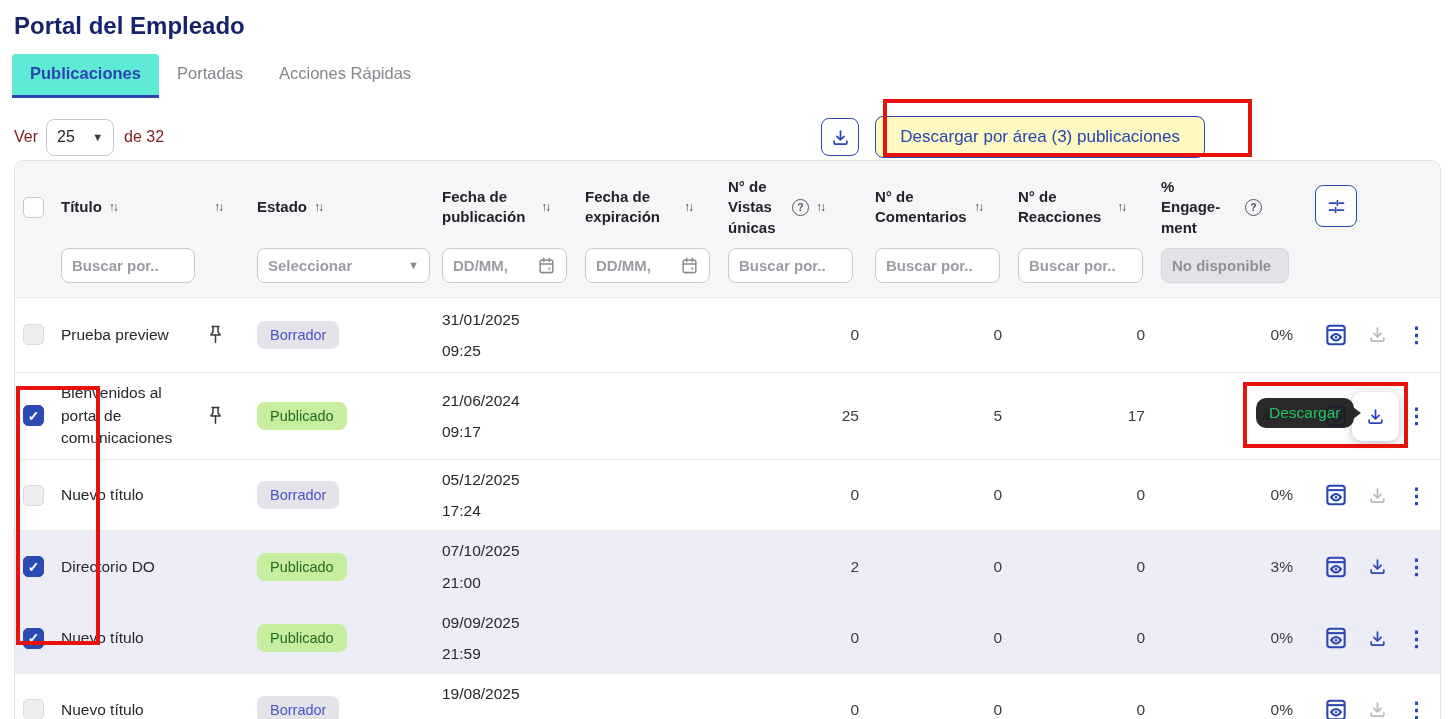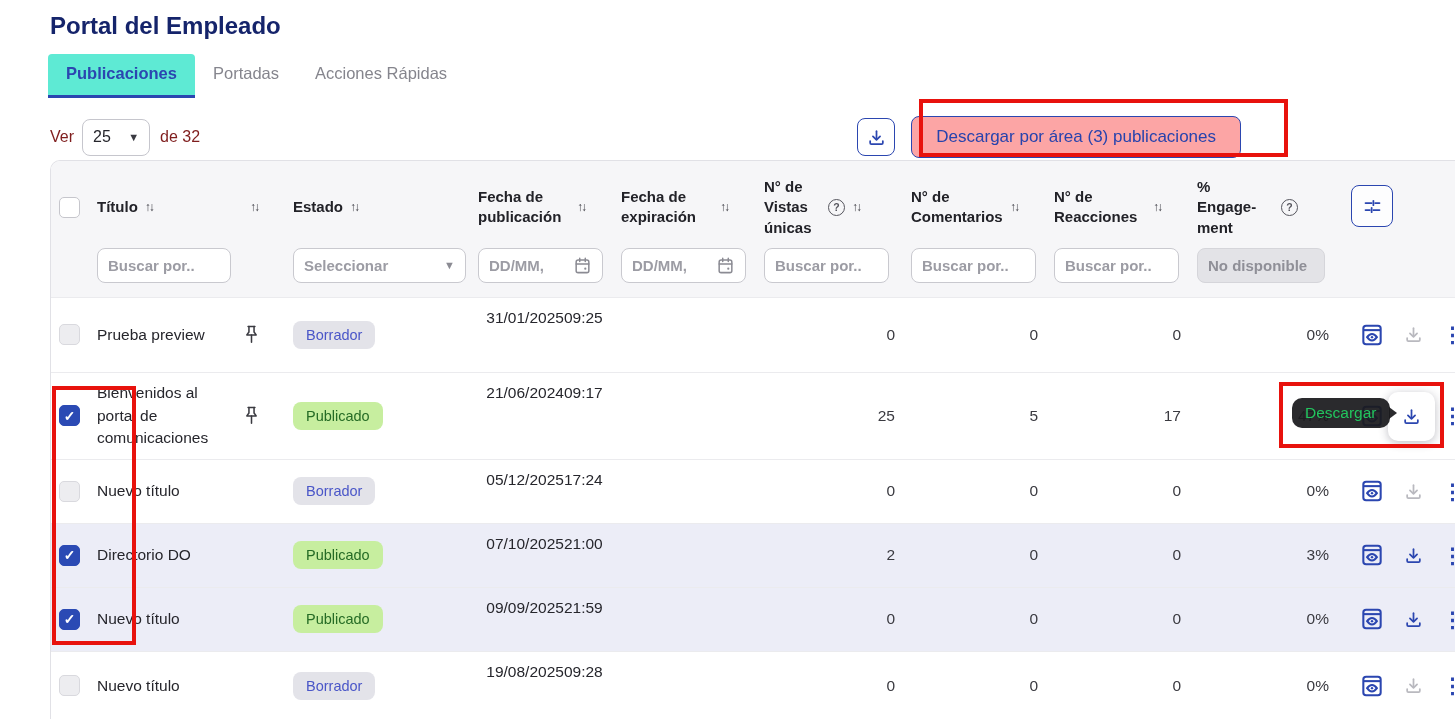--- a/index.html
+++ b/index.html
@@ -1,36 +1,36 @@
 <!DOCTYPE html>
 <html><head>
 <meta charset="utf-8">
 <style>
   * { box-sizing: border-box; margin: 0; padding: 0; }
   html,body { width:1455px; height:719px; overflow:hidden; background:#fff;
     font-family:"Liberation Sans", sans-serif; color:#26262c; }
-  .page { position:relative; width:1215px; height:719px;margin-left:36px; }
+  .page { position:relative; width:1215px; height:719px; }
 
   
   .page-title { padding:12px 0 0 14px; font-size:24px; font-weight:bold; color:#15246b; }
   .tabs { display:flex; margin:14px 0 0 12px; }
   .tab { padding:10px 18px 12px; font-size:16.5px; color:#85858d; cursor:pointer; }
   .tab.active { color:#2b46b0; background:#5eead4; border-bottom:3px solid #2b46b0;
     border-radius:4px 4px 0 0; font-weight:bold; }
 
   
   .controls { display:flex; align-items:center; margin:18px 10px 0 14px; height:42px; }
   .controls .lbl { font-size:16px; color:#7f1d1d; }
   .pagesize { display:flex; align-items:center; justify-content:space-between; width:68px; height:37px;
     border:1px solid #c6c6cd; border-radius:8px; margin:0 10px 0 8px; padding:0 10px; font-size:16px; }
   .caret { font-size:11px; color:#3a3a42; }
   .spacer { flex:1; }
   .icon-btn-outline { width:38px; height:38px; border:1px solid #2b46b0; border-radius:8px;
     background:#fff; display:flex; align-items:center; justify-content:center; margin-right:16px; cursor:pointer; }
-  .btn-outline { height:42px; border:1px solid #2b46b0; border-radius:8px; background:#fca5a5;
+  .btn-outline { height:42px; border:1px solid #2b46b0; border-radius:8px; background:#fef9c3;
     color:#2743ad; font-size:17px; padding:0 24px; cursor:pointer; font-family:inherit; }
   .btn-primary { height:42px; border:none; border-radius:6px; background:#2743ad; color:#fff;
     font-size:17px; font-weight:bold; padding:0 20px; margin-left:18px; cursor:pointer; font-family:inherit; }
 
   
   .table { position:absolute; left:14px; top:160px; width:1427px; height:559px;
     border:1px solid #e1e1e6; border-bottom:none; border-radius:10px 10px 0 0; overflow:hidden; background:#fff; }
   .grid { display:grid;
     grid-template-columns:44px 146px 50px 185px 143px 143px 147px 143px 143px 148px 1fr; }
   .thead { background:#f6f6f8; }
@@ -45,21 +45,21 @@
   .finput { width:100%; height:35px; border:1px solid #c9c9cf; border-radius:8px; background:#fff;
     font-size:15px; color:#9c9ca4; padding:12px 10px; display:flex; align-items:center; justify-content:space-between;font-weight:bold; }
   .finput.disabled { background:#e3e3e7; border-color:#d5d5da; color:#8f8f97; }
   .settings-btn { width:42px; height:42px; border:1px solid #2b46b0; border-radius:8px; background:#fdfdfe;
     display:flex; align-items:center; justify-content:center; margin:14px 0 0 6px; cursor:pointer; }
 
   .tr { border-top:1px solid #ebebee; background:#fff; }
   .tr.selected-bg { background:#ecedf7; }
   .td { display:flex; align-items:center; font-size:15.5px; color:#26262c; padding:8px 8px 8px 2px; }
   .td.num { justify-content:flex-end; padding-right:14px; color:#3a3a40; }
-  .td.date-cell { align-items:flex-start; justify-content:center; line-height:1.5; }
+  .td.date-cell { flex-direction:column; align-items:flex-start; justify-content:center; line-height:1.5;gap:8px; }
   .cb-wrap { padding-left:8px; }
   .cb { width:21px; height:21px; border-radius:5px; background:#ededf0; border:1.5px solid #d9d9de;
     display:flex; align-items:center; justify-content:center; cursor:pointer; }
   .cb.header-cb { background:#fff; border-color:#c6c6cc; }
   .cb.checked { background:#2b4ab4; border-color:#2b4ab4; }
   .cb.checked::after { content:"✓"; color:#fff; font-size:14px; font-weight:bold; }
   .badge { border-radius:8px; padding:6px 13px; font-size:14.5px; }
   .badge.borrador { background:#e3e3e9; color:#4a56c8; }
   .badge.publicado { background:#c7ee9f; color:#256b25; }
   .actions { display:flex; align-items:center; gap:19px; padding-left:16px; }

